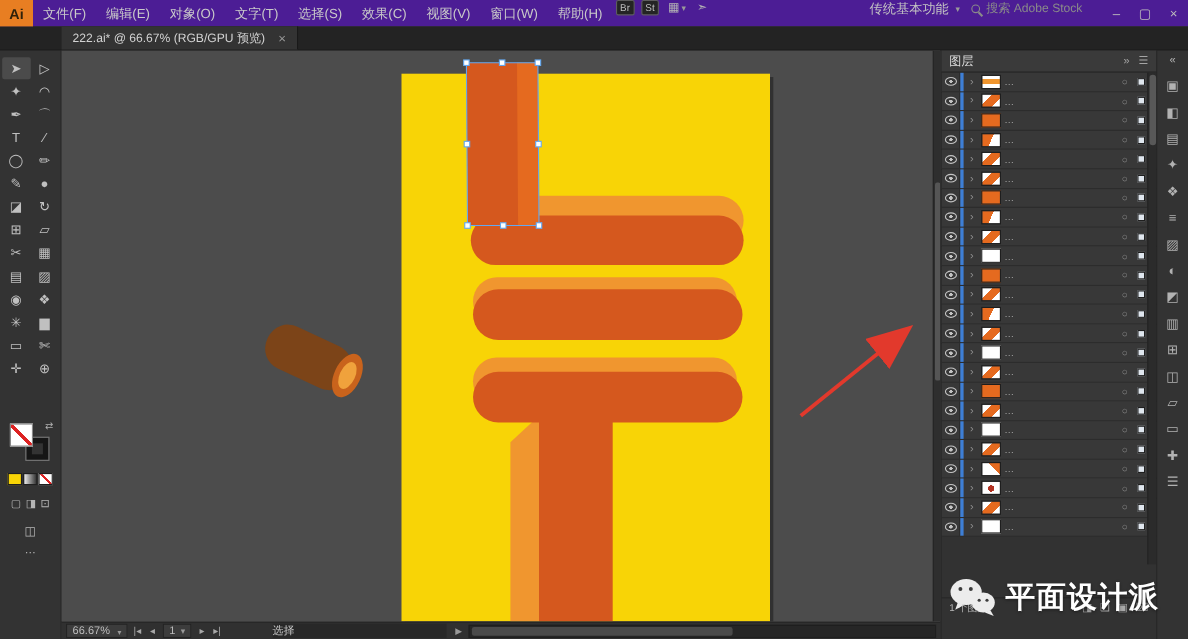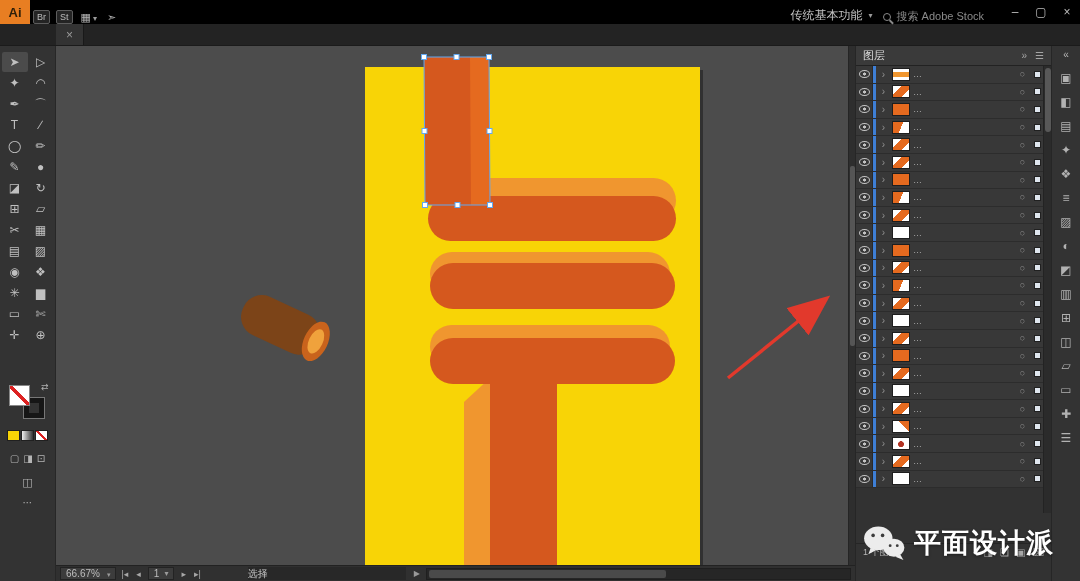--- a/index.html
+++ b/index.html
@@ -1,20 +1,20 @@
 <!DOCTYPE html>
 <html style="--artboard-yellow: #F8D406; --ribbon-dark: #D5581E; --ribbon-mid: #E56A1F; --ribbon-light: #F0962F; --cylinder-body: #7C4418; --cylinder-ring: #C9631C; --cylinder-core: #F0A23C; --arrow-red: #E2392C; --selection-blue: #63A8F0; --layer-accent-blue: #3E7FD6;"><head>
 <meta charset="utf-8">
 <style>
   *{box-sizing:border-box;margin:0;padding:0}
   body{font-family:"Liberation Sans","DejaVu Sans",sans-serif;background:#1a1a1a}
   #app{position:relative;width:1080px;height:581px;background:#3d3d3d;overflow:hidden;user-select:none}
 
   
-  .menubar{height:24px;display:flex;align-items:flex-end;background:#000000;color:#c9c9c9;font-size:12px}
+  .menubar{height:24px;display:flex;align-items:flex-start;background:#4c1d95;color:#c9c9c9;font-size:12px}
   .ai-logo{width:30px;height:24px;background:#e87e22;color:#30210a;font-weight:bold;font-size:13px;display:flex;align-items:center;justify-content:center}
   .menus{display:flex;height:24px}
   .menu-item{padding:0 9px;line-height:24px;white-space:nowrap}
   .badge{margin:0 3px;padding:0 3px;border:1px solid #5d5d5d;border-radius:2px;font-size:9px;height:14px;line-height:12px;background:#242424;color:#bdbdbd}
   .mb-ic{padding:0 5px;color:#b5b5b5;font-size:11px}
   .caret{font-size:8px;color:#9a9a9a;margin-left:2px}
   .mb-spacer{flex:1}
   .workspace{display:flex;align-items:center;gap:4px;padding:0 10px;color:#c3c3c3}
   .stock-search{display:flex;align-items:center;gap:6px;color:#8a8a8a;margin-right:18px;font-size:11px}
   .mag{width:8px;height:8px;border:1.5px solid #8a8a8a;border-radius:50%;position:relative;display:inline-block}
@@ -115,20 +115,31 @@
   .watermark{position:absolute;right:26px;bottom:20px;display:flex;align-items:flex-start;gap:8px;z-index:10;pointer-events:none}
   .wm-text{color:#fff;font-size:27px;font-weight:bold;text-shadow:0 1px 3px rgba(0,0,0,.45);letter-spacing:1px}
 </style>
 </head>
 <body>
 
 <div id="app">
 
   <header class="menubar">
     <div class="ai-logo">Ai</div>
+    <nav class="menus">
+        <span class="menu-item">文件(F)</span>
+        <span class="menu-item">编辑(E)</span>
+        <span class="menu-item">对象(O)</span>
+        <span class="menu-item">文字(T)</span>
+        <span class="menu-item">选择(S)</span>
+        <span class="menu-item">效果(C)</span>
+        <span class="menu-item">视图(V)</span>
+        <span class="menu-item">窗口(W)</span>
+        <span class="menu-item">帮助(H)</span>
+      </nav>
     <span class="badge">Br</span>
     <span class="badge">St</span>
     <span class="mb-ic"><span>▦</span><span class="caret">▾</span></span>
     <span class="mb-ic">➣</span>
     <span class="mb-spacer"></span>
     <div class="workspace">
       <span>传统基本功能</span>
       <span class="caret">▾</span>
     </div>
     <div class="stock-search">
@@ -137,20 +148,21 @@
     </div>
     <div class="winbtns">
       <span class="winbtn">–</span>
       <span class="winbtn">▢</span>
       <span class="winbtn">×</span>
     </div>
   </header>
 
   <div class="tabbar">
     <div class="doc-tab">
+      <span>222.ai* @ 66.67% (RGB/GPU 预览)</span>
       <span class="tab-close">×</span>
     </div>
   </div>
 
   <div class="main">
 
     <aside class="toolbar">
       <div class="tools">
           <span class="tool active">➤</span>
           <span class="tool">▷</span>

